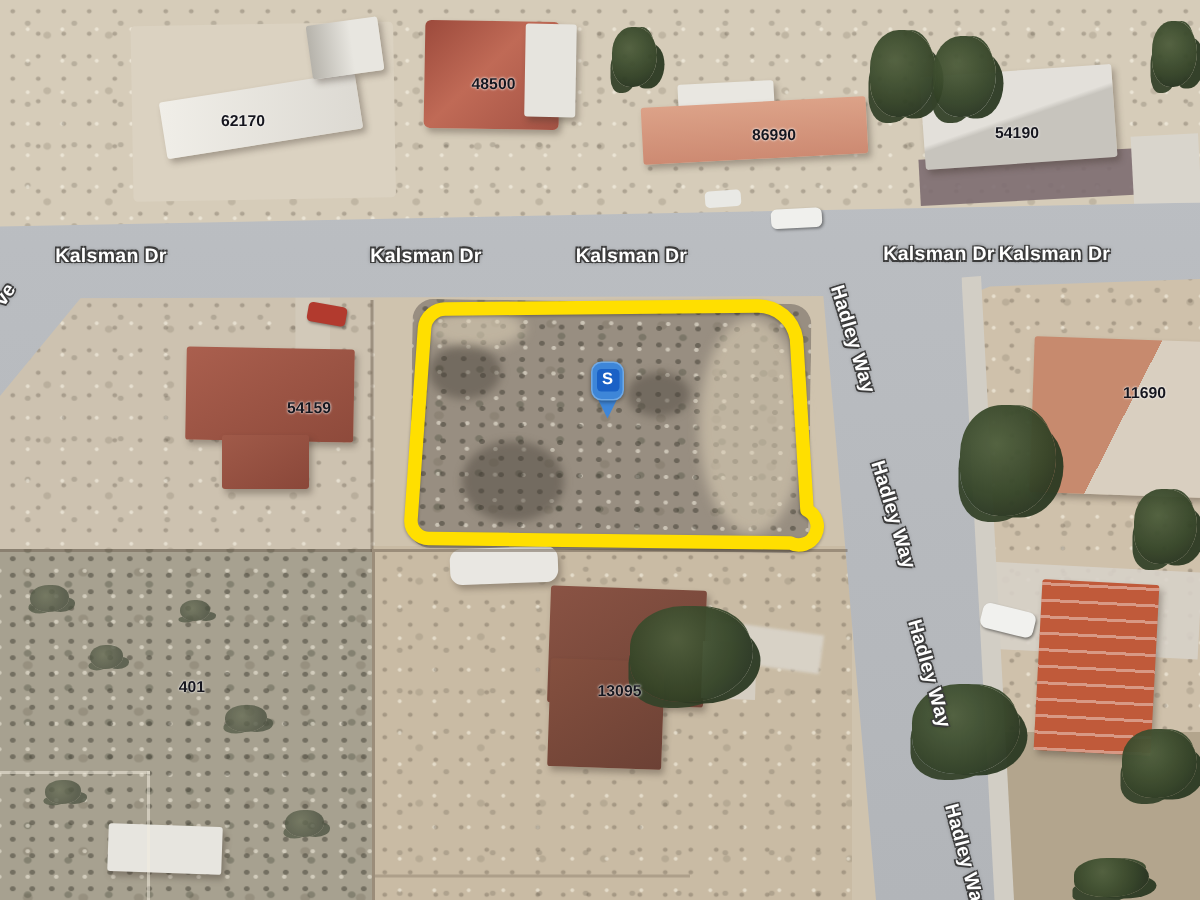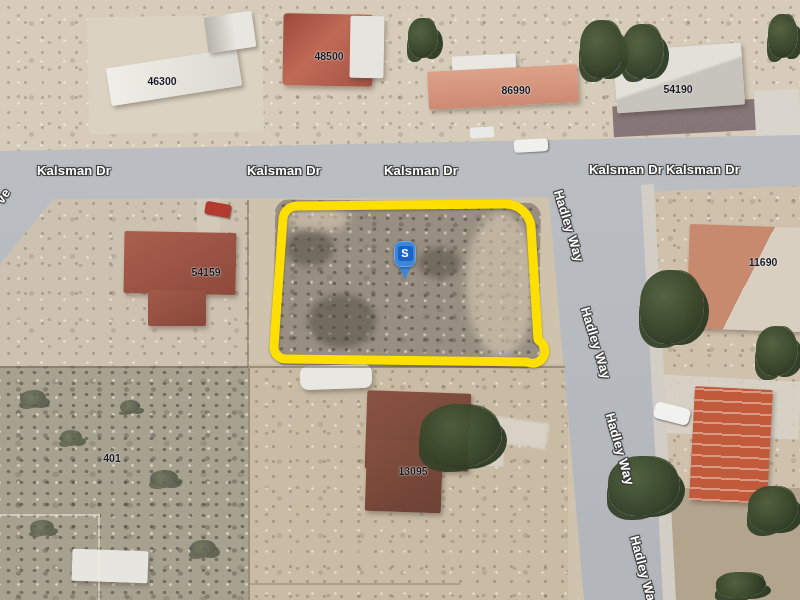--- a/index.html
+++ b/index.html
@@ -168,22 +168,22 @@
   <div class="lbl-street" style="left:284px;top:170px;">Kalsman Dr</div>
   <div class="lbl-street" style="left:421px;top:170px;">Kalsman Dr</div>
   <div class="lbl-street" style="left:626px;top:169px;">Kalsman Dr</div>
   <div class="lbl-street" style="left:703px;top:169px;">Kalsman Dr</div>
   <div class="lbl-street" style="left:569px;top:226px;transform:translate(-50%,-50%) rotate(73deg);">Hadley Way</div>
   <div class="lbl-street" style="left:596px;top:343px;transform:translate(-50%,-50%) rotate(73deg);">Hadley Way</div>
   <div class="lbl-street" style="left:620px;top:449px;transform:translate(-50%,-50%) rotate(74deg);">Hadley Way</div>
   <div class="lbl-street" style="left:644px;top:572px;transform:translate(-50%,-50%) rotate(75deg);">Hadley Way</div>
   <div class="lbl-street" style="left:3px;top:196px;transform:translate(-50%,-50%) rotate(-55deg);">ve</div>
 
-  <div class="lbl-num" style="left:162px;top:81px;">46300</div>
+  <div class="lbl-num" style="left:162px;top:81px;">62170</div>
   <div class="lbl-num" style="left:329px;top:56px;">48500</div>
   <div class="lbl-num" style="left:516px;top:90px;">86990</div>
   <div class="lbl-num" style="left:678px;top:89px;">54190</div>
   <div class="lbl-num" style="left:190px;top:272px;padding-left:32px;">54159</div>
   <div class="lbl-num" style="left:763px;top:262px;">11690</div>
-  <div class="lbl-num" style="left:413px;top:471px;text-align:right;">13095</div>
-  <div class="lbl-num" style="left:112px;top:458px;">401</div>
+  <div class="lbl-num" style="left:413px;top:461px;text-align:right;">13095</div>
+  <div class="lbl-num" style="left:128px;top:458px;">401</div>
 
 </div>
 
 </body></html>

